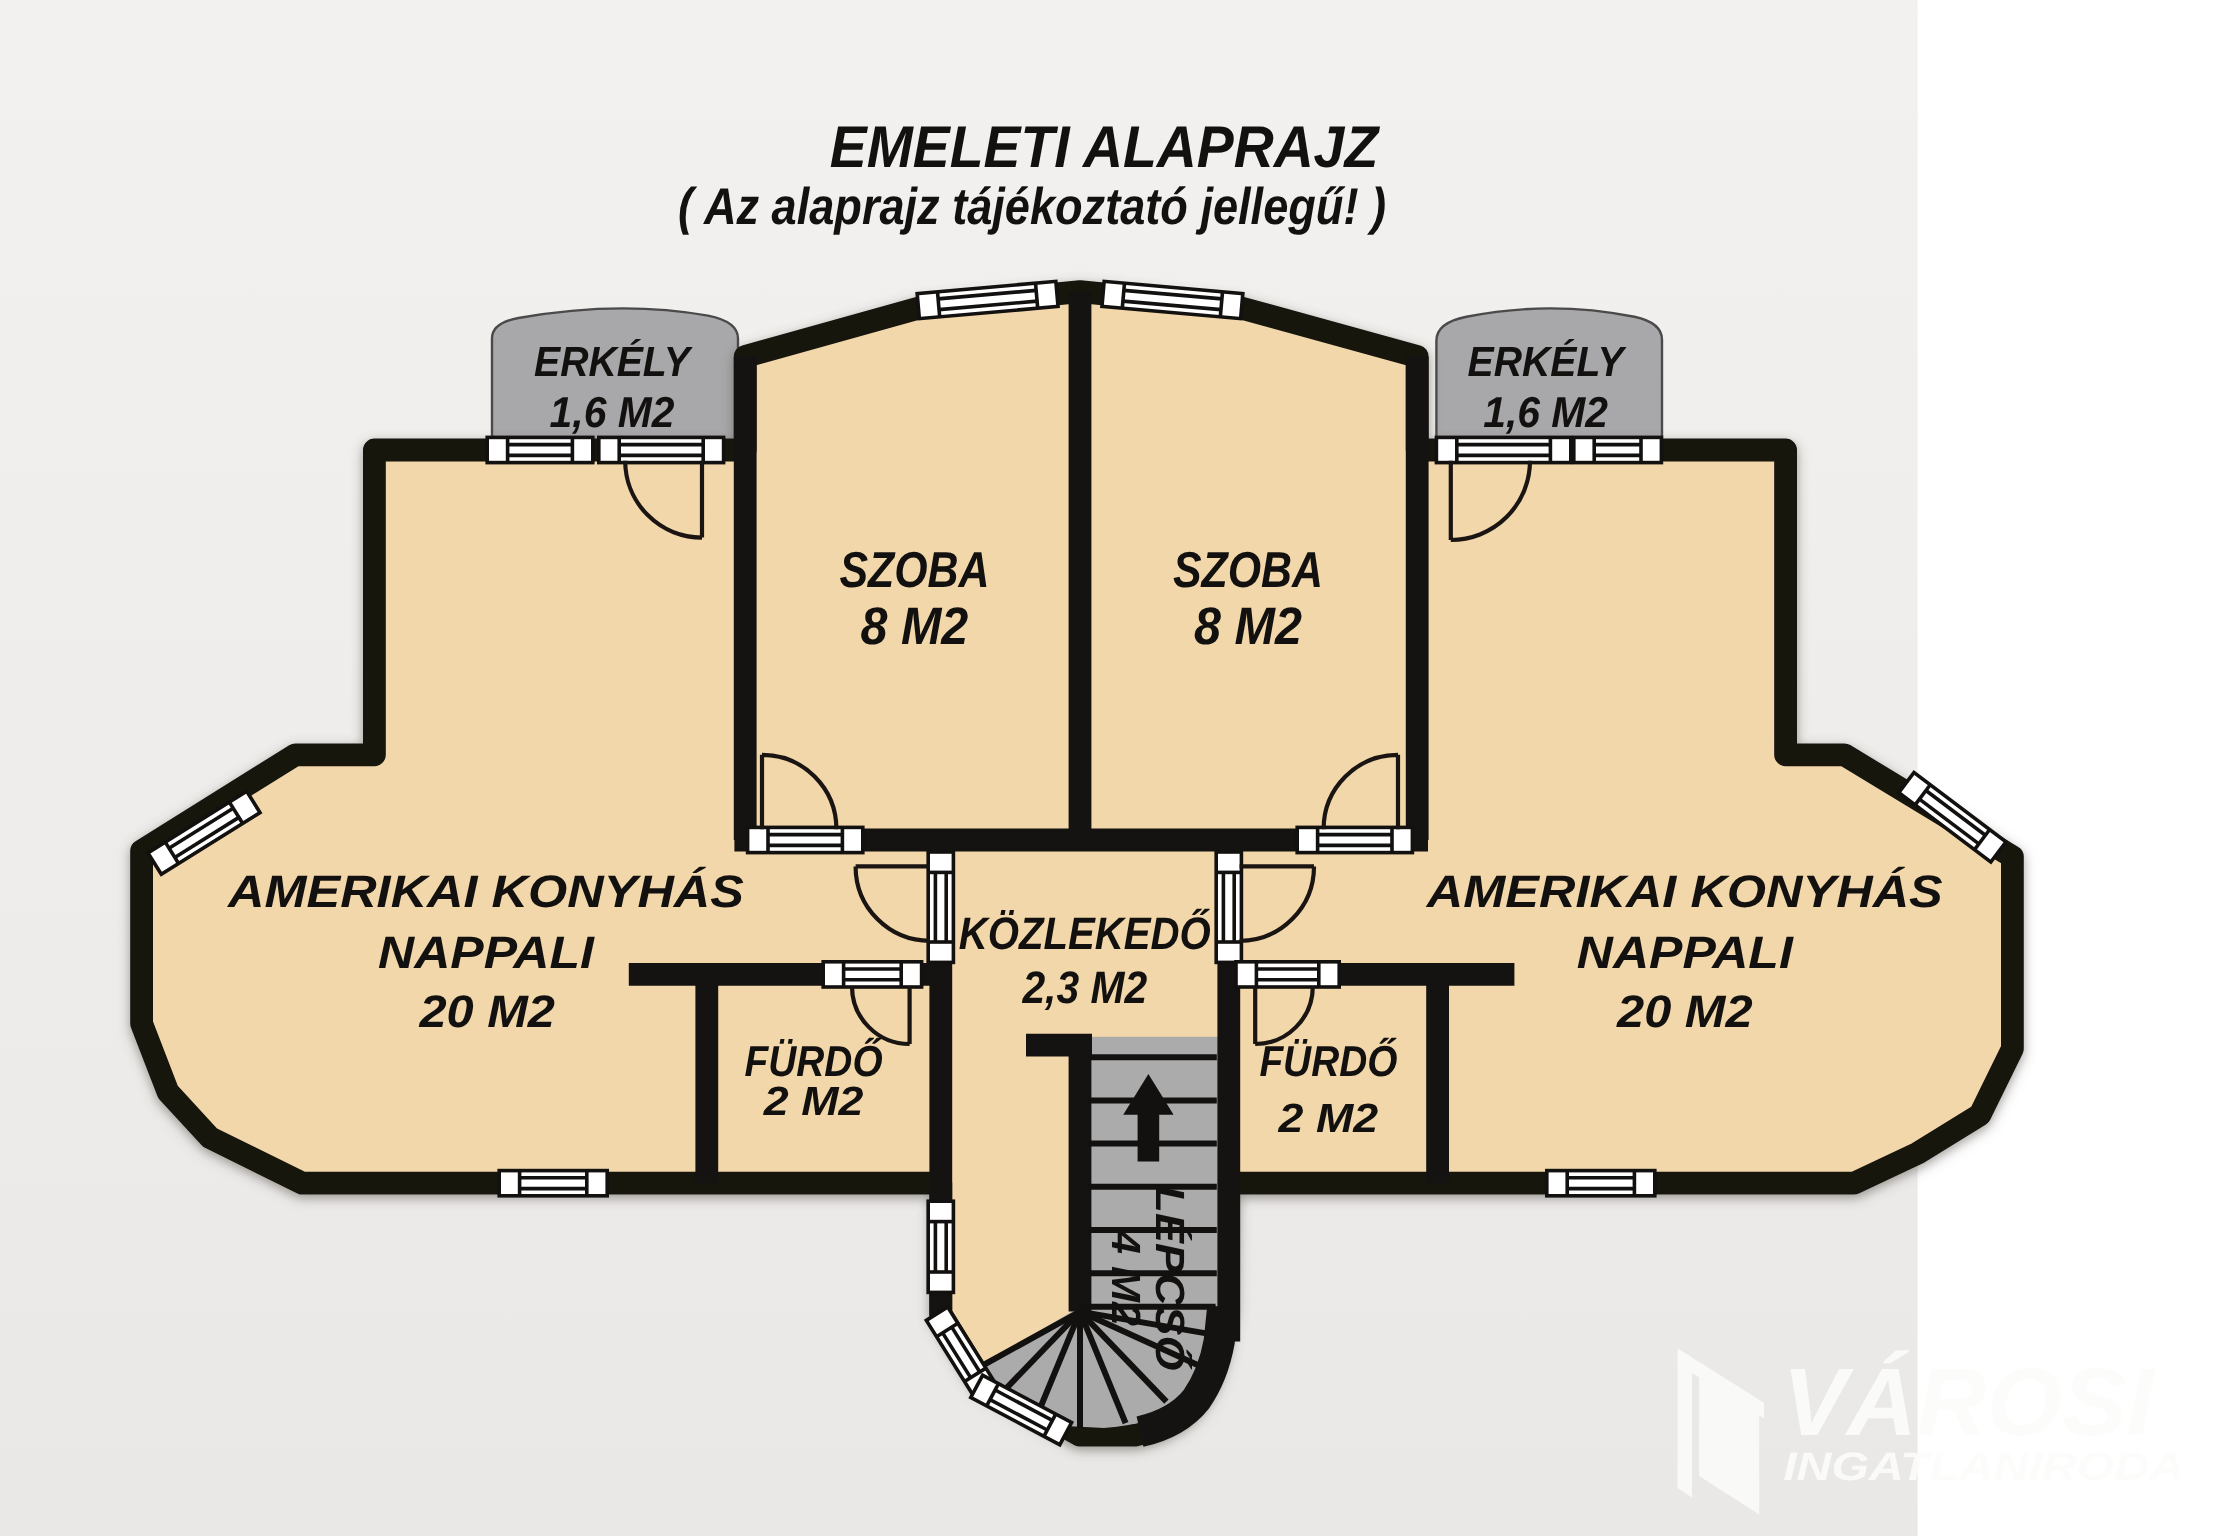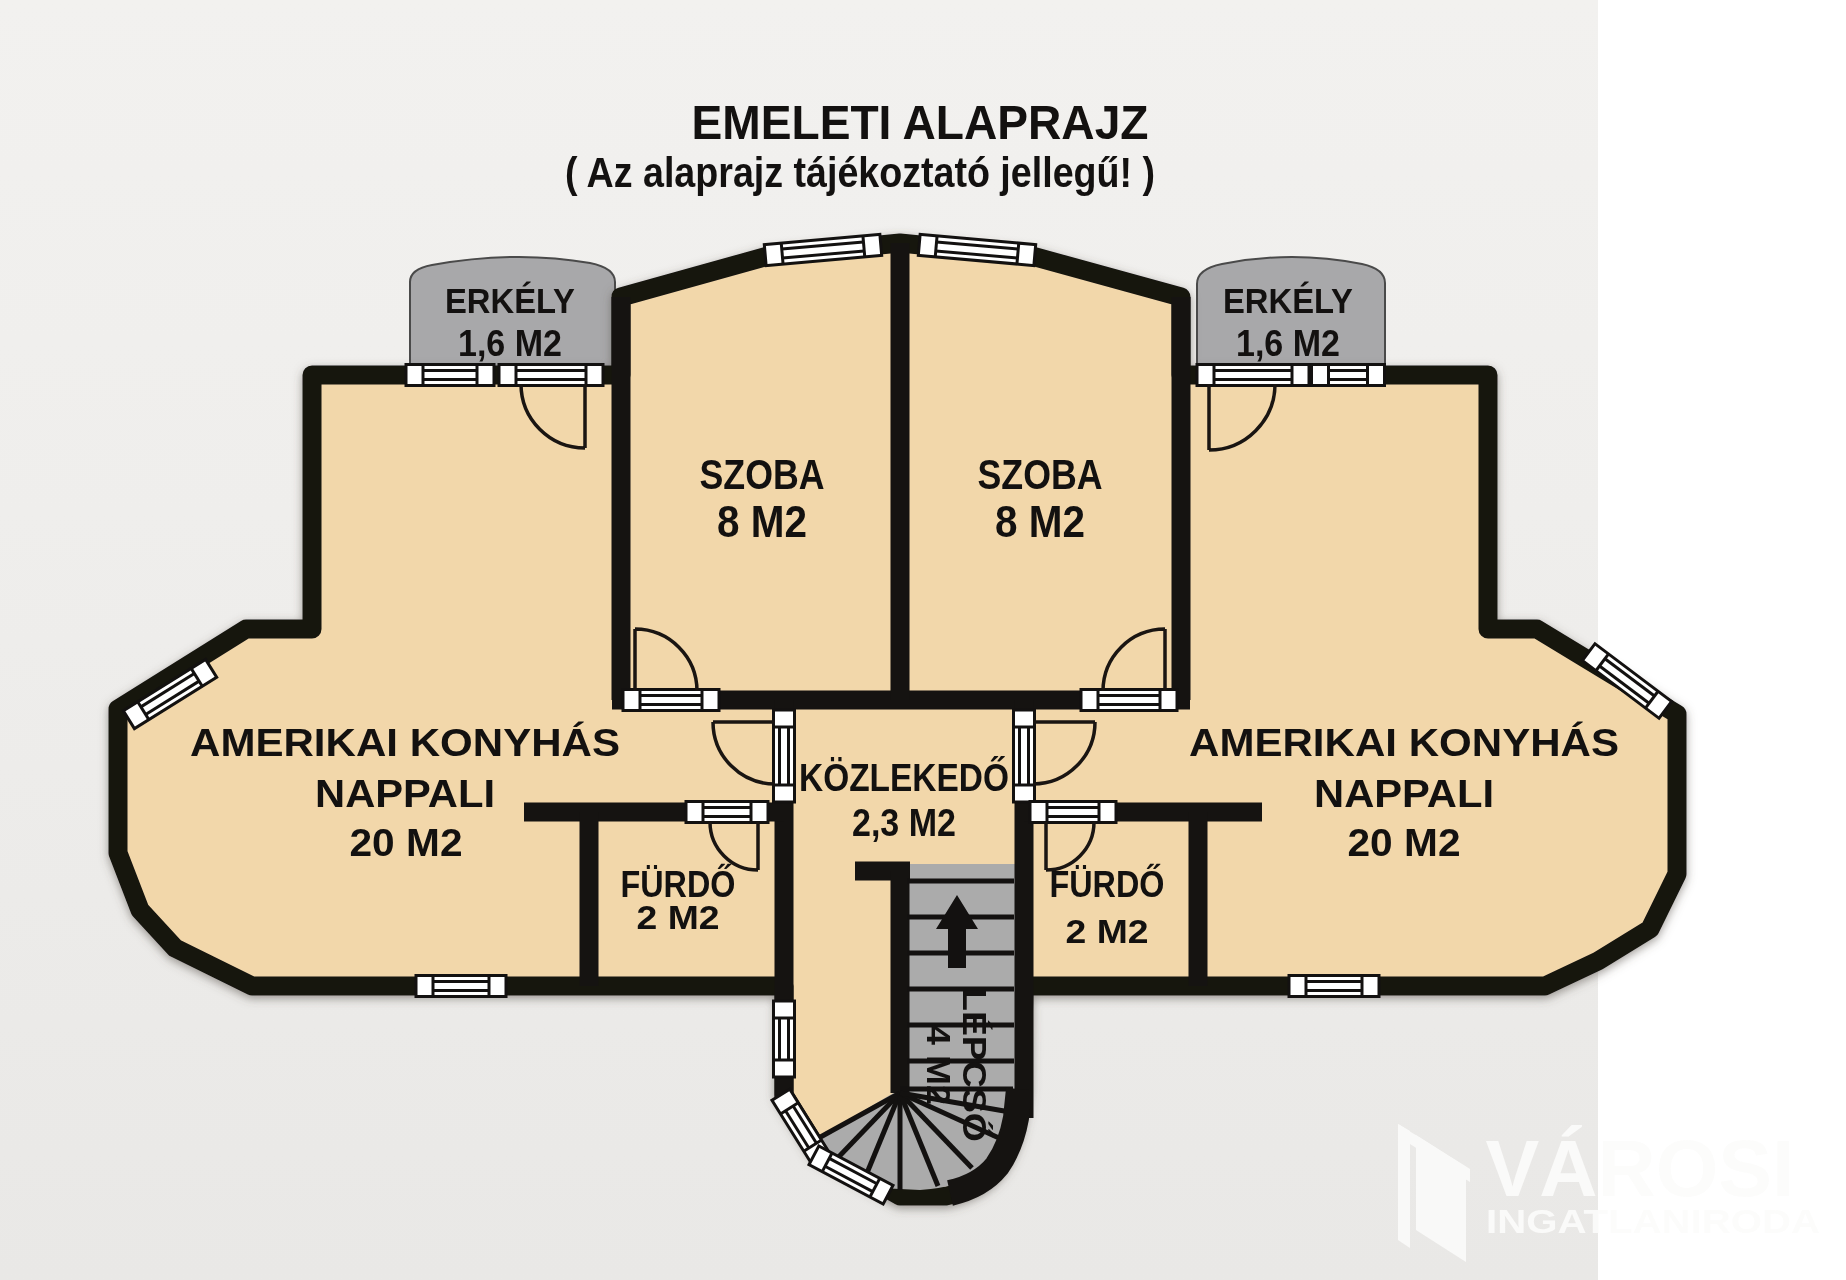--- a/index.html
+++ b/index.html
@@ -1,17 +1,17 @@
 <!DOCTYPE html>
 <html><head>
 <meta charset="utf-8">
 <style>
   html,body{margin:0;padding:0;}
   body{width:1846px;height:1280px;overflow:hidden;}
-  .wrap{position:relative;width:1598px;height:1280px;background:linear-gradient(180deg,#f2f1ef 0%,#efeeec 40%,#e9e8e6 100%);}
+  .wrap{position:relative;width:1598px;height:1280px;background:linear-gradient(180deg,#f2f1ef 0%,#efeeec 40%,#e9e8e6 100%);font-style:italic;}
   svg{position:absolute;left:0;top:0;}
   text{font-family:"Liberation Sans",sans-serif;font-weight:bold;fill:#131110;}
   .wm{fill:#fcfcfb;}
 </style>
 </head>
 <body>
 <div class="wrap">
 <svg width="1846" height="1280" viewBox="0 0 1846 1280">
   <defs>
     <filter id="soft" x="-5%" y="-5%" width="110%" height="110%">

